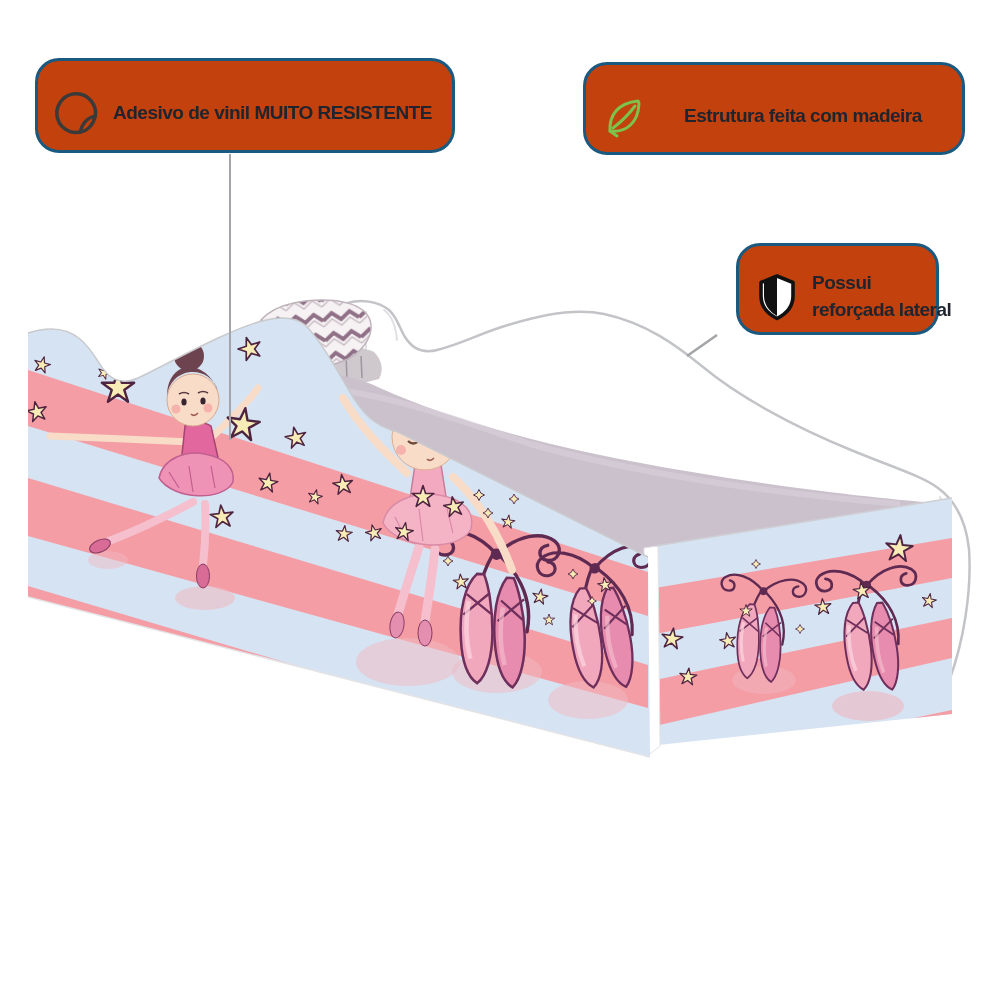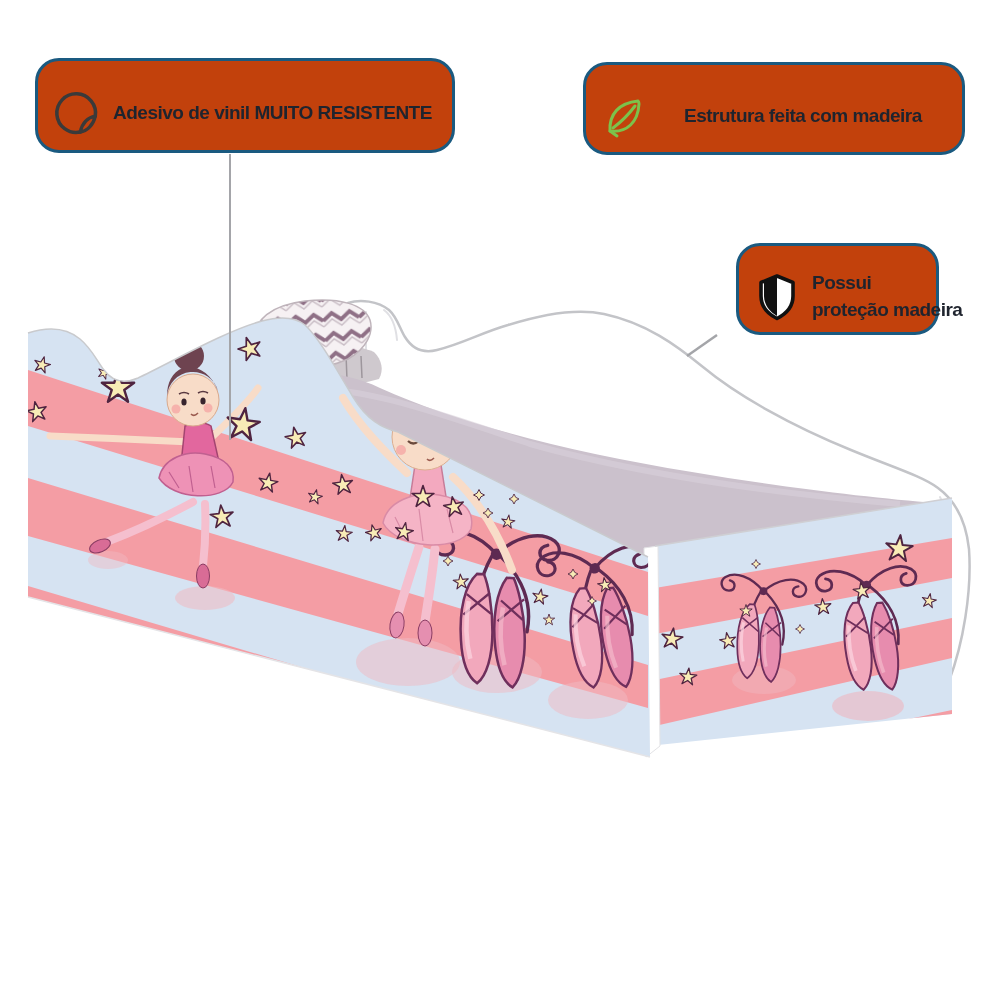--- a/index.html
+++ b/index.html
@@ -240,17 +240,17 @@
 
   <div class="callout" style="left:736px;top:243px;width:203px;height:92px;">
     <span class="icon">
       <svg width="44" height="48" viewBox="0 0 40 48">
         <path d="M20,3 L36,9.5 V23 C36,33.5 29,41 20,45.5 C11,41 4,33.5 4,23 V9.5 Z" fill="#FFFFFF" stroke="#111111" stroke-width="3.6" stroke-linejoin="round"></path>
         <path d="M20,3 L7,8.3 V23 C7,32 13,39 20,43 Z" fill="#111111"></path>
       </svg>
     </span>
     <div class="txt">
       <div>Possui</div>
-      <div>proteção madeira</div>
+      <div>reforçada lateral</div>
     </div>
   </div>
 
 </div>
 
 </body></html>

